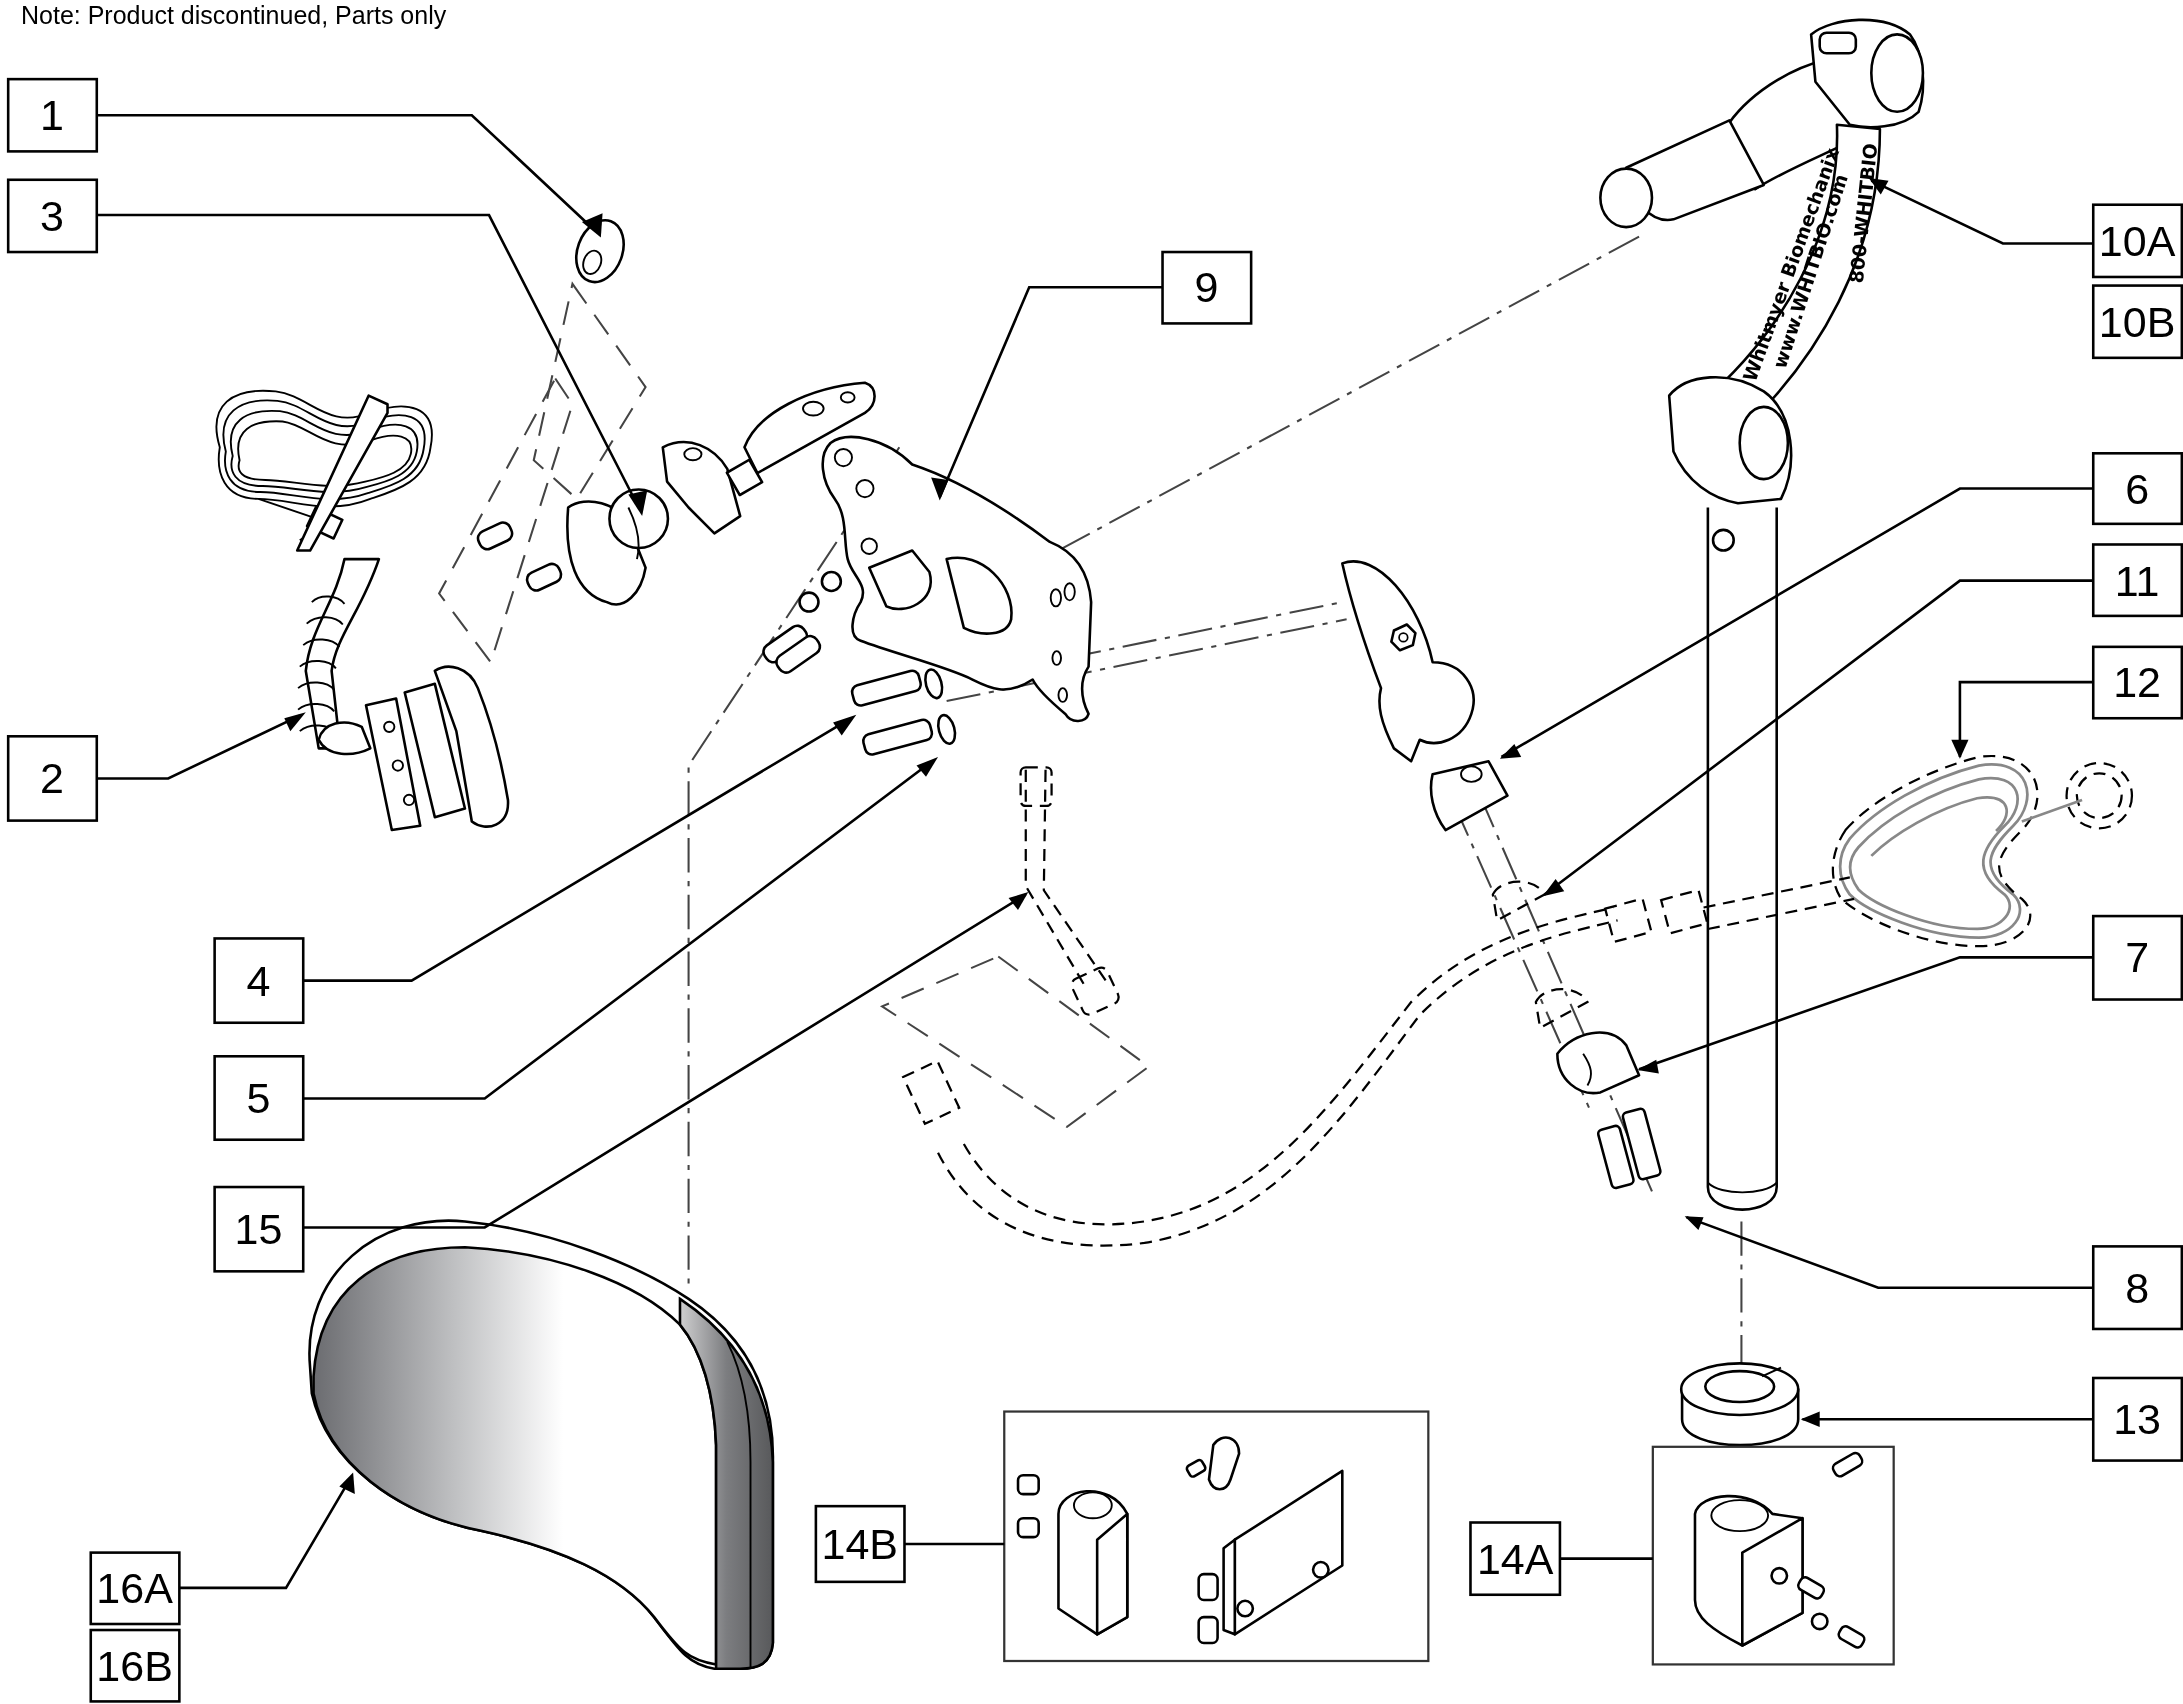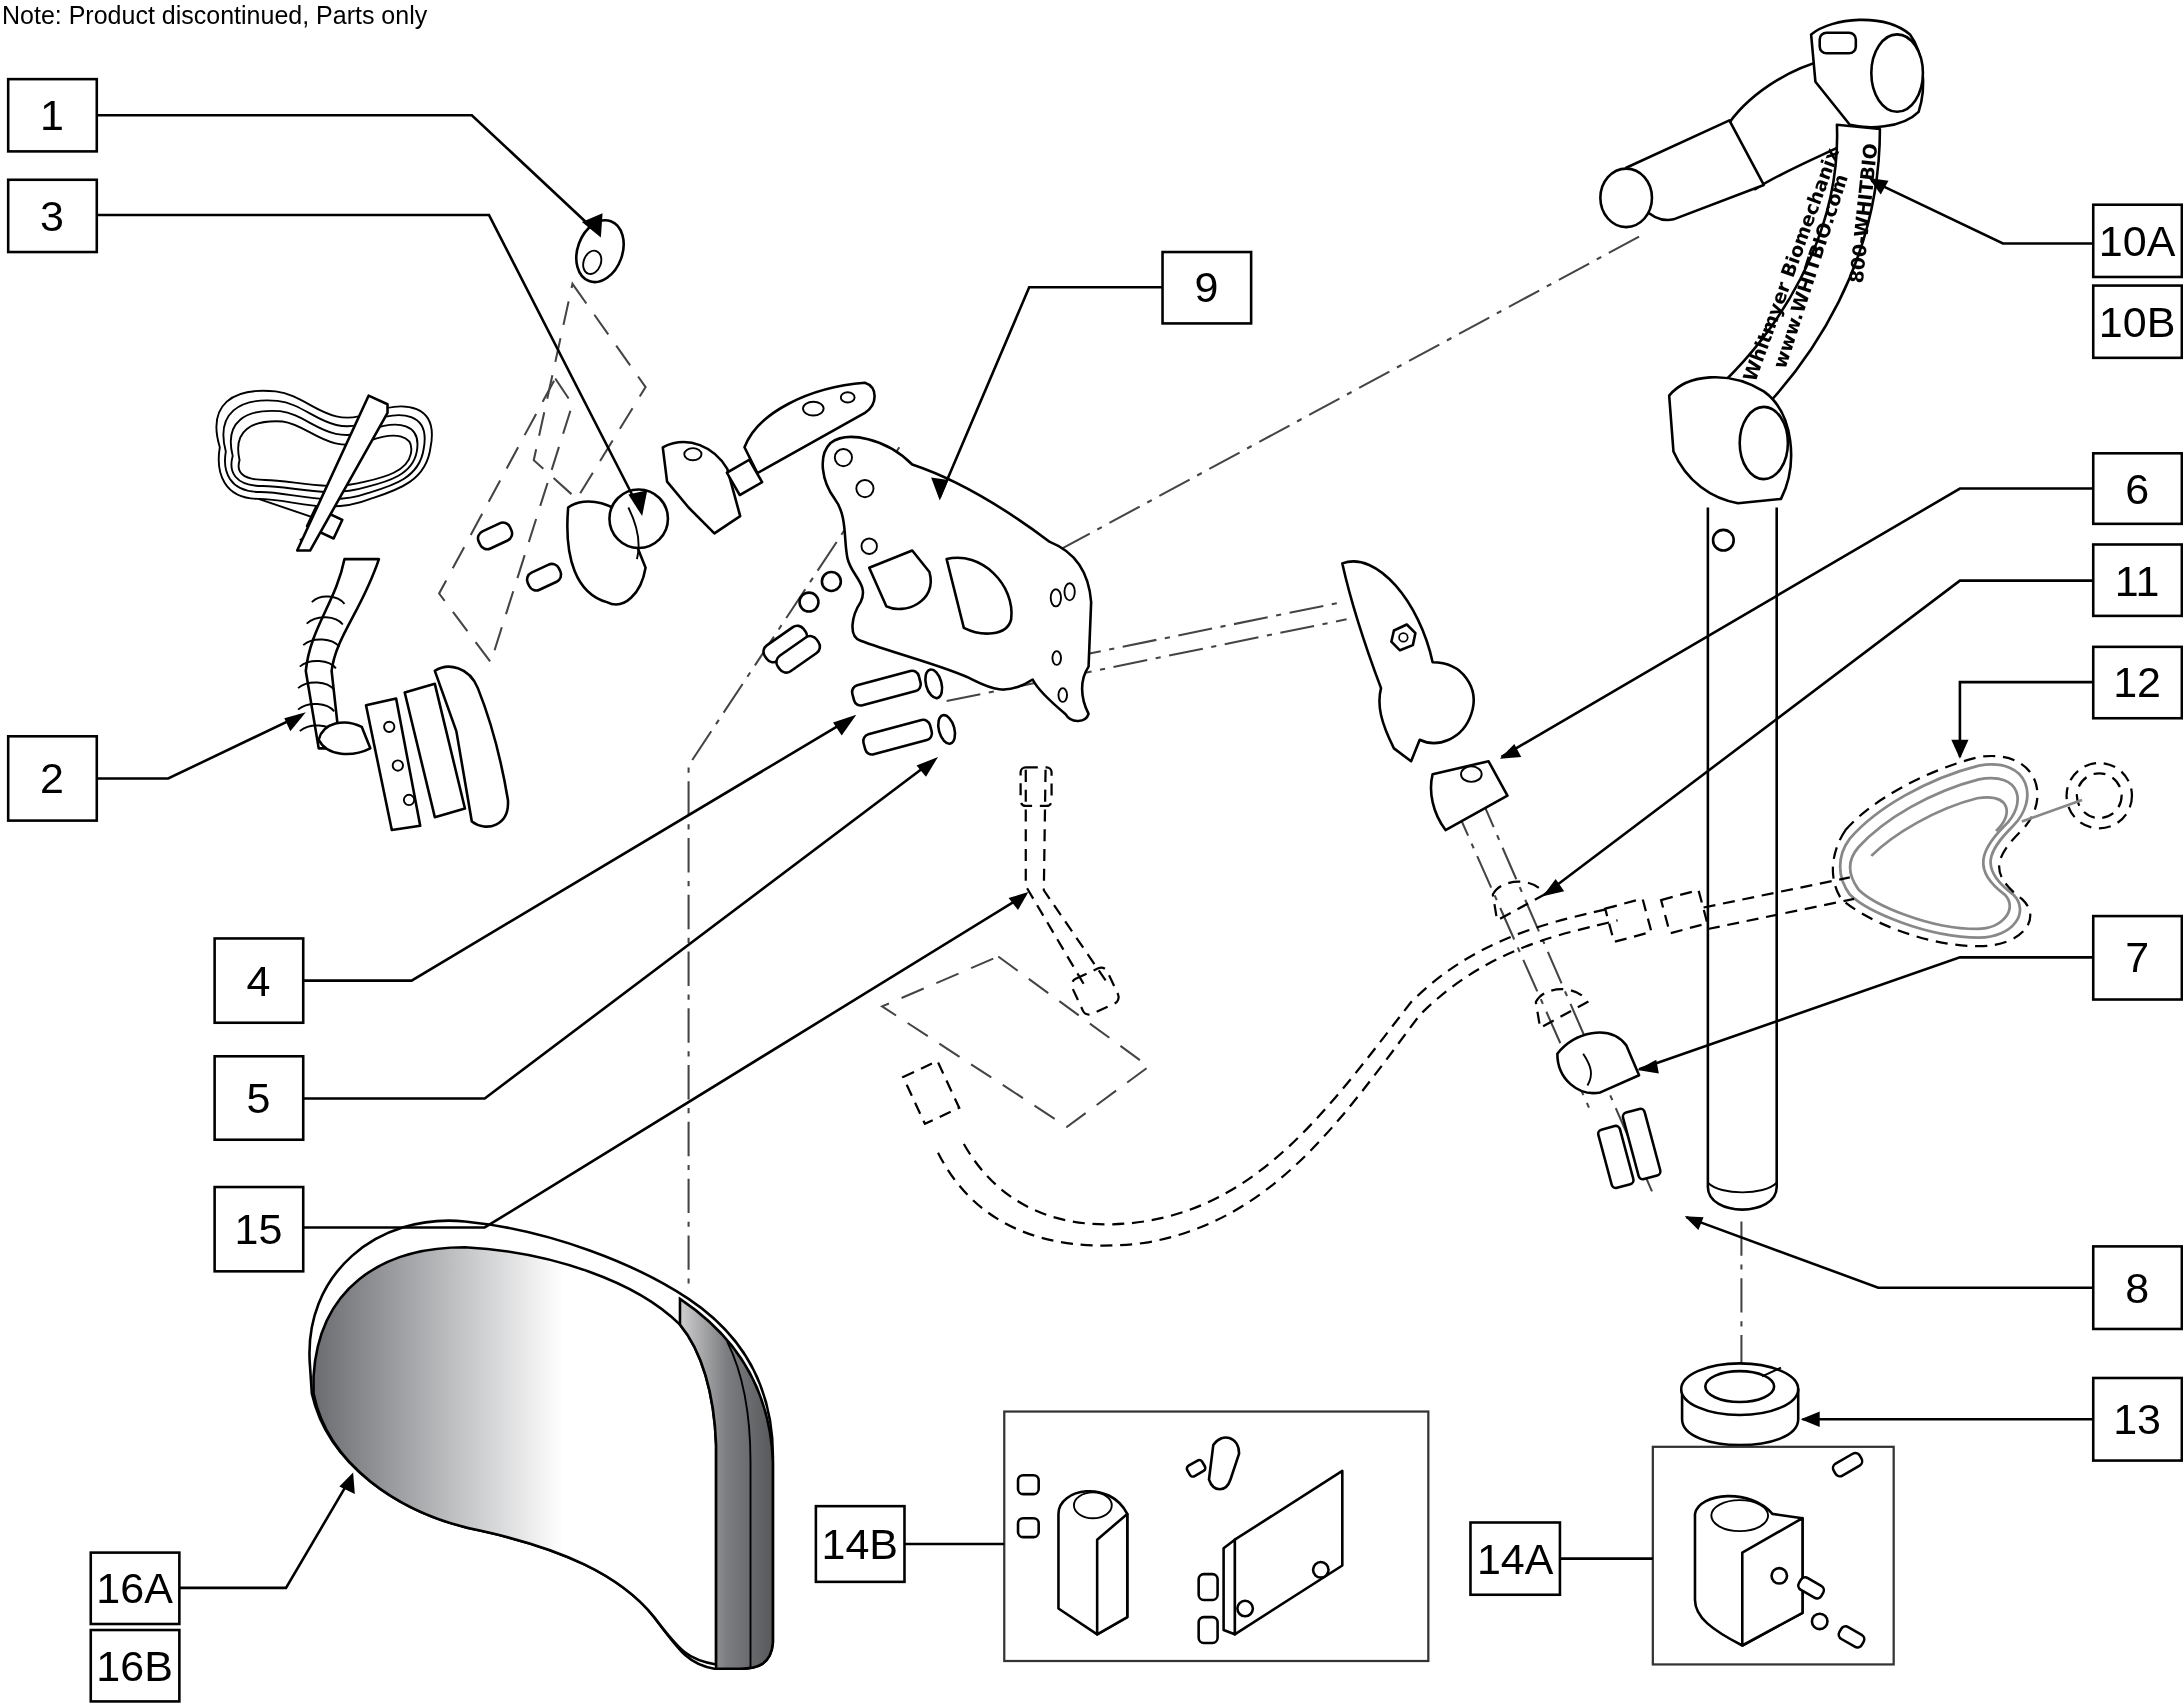--- a/index.html
+++ b/index.html
@@ -1,18 +1,18 @@
 <!DOCTYPE html>
 <html style="font-size:13.8px"><head>
 <meta charset="utf-8">
 <style>
   html, body { margin: 0; padding: 0; background: #ffffff; }
   body { width: 2184px; height: 1704px; position: relative; overflow: hidden;
          font-family: "Liberation Sans", sans-serif; }
-  .note { position: absolute; left: 2px; top: 0px; font-size: 25px; color: #000;
+  .note { position: absolute; left: 21px; top: 0px; font-size: 25px; color: #000;
           font-family: "Liberation Sans", sans-serif; line-height: 31px; }
   svg.diagram { position: absolute; left: 0; top: 0; }
   .callout-box { fill: #fff; stroke: #000; stroke-width: 3; }
   .callout-text { font-family: "Liberation Sans", sans-serif; font-size: 50px; fill: #000;
                   text-anchor: middle; dominant-baseline: central; }
   .leader { fill: none; stroke: #000; stroke-width: 3; }
   .part { fill: #fff; stroke: #000; stroke-width: 3; stroke-linejoin: round; }
   .part-thin { fill: none; stroke: #000; stroke-width: 2.2; }
   .hidden-line { fill: none; stroke: #000; stroke-width: 2.6; stroke-dasharray: 14 9; }
   .center-line { fill: none; stroke: #444; stroke-width: 2.4; stroke-dasharray: 40 10 6 10; }

